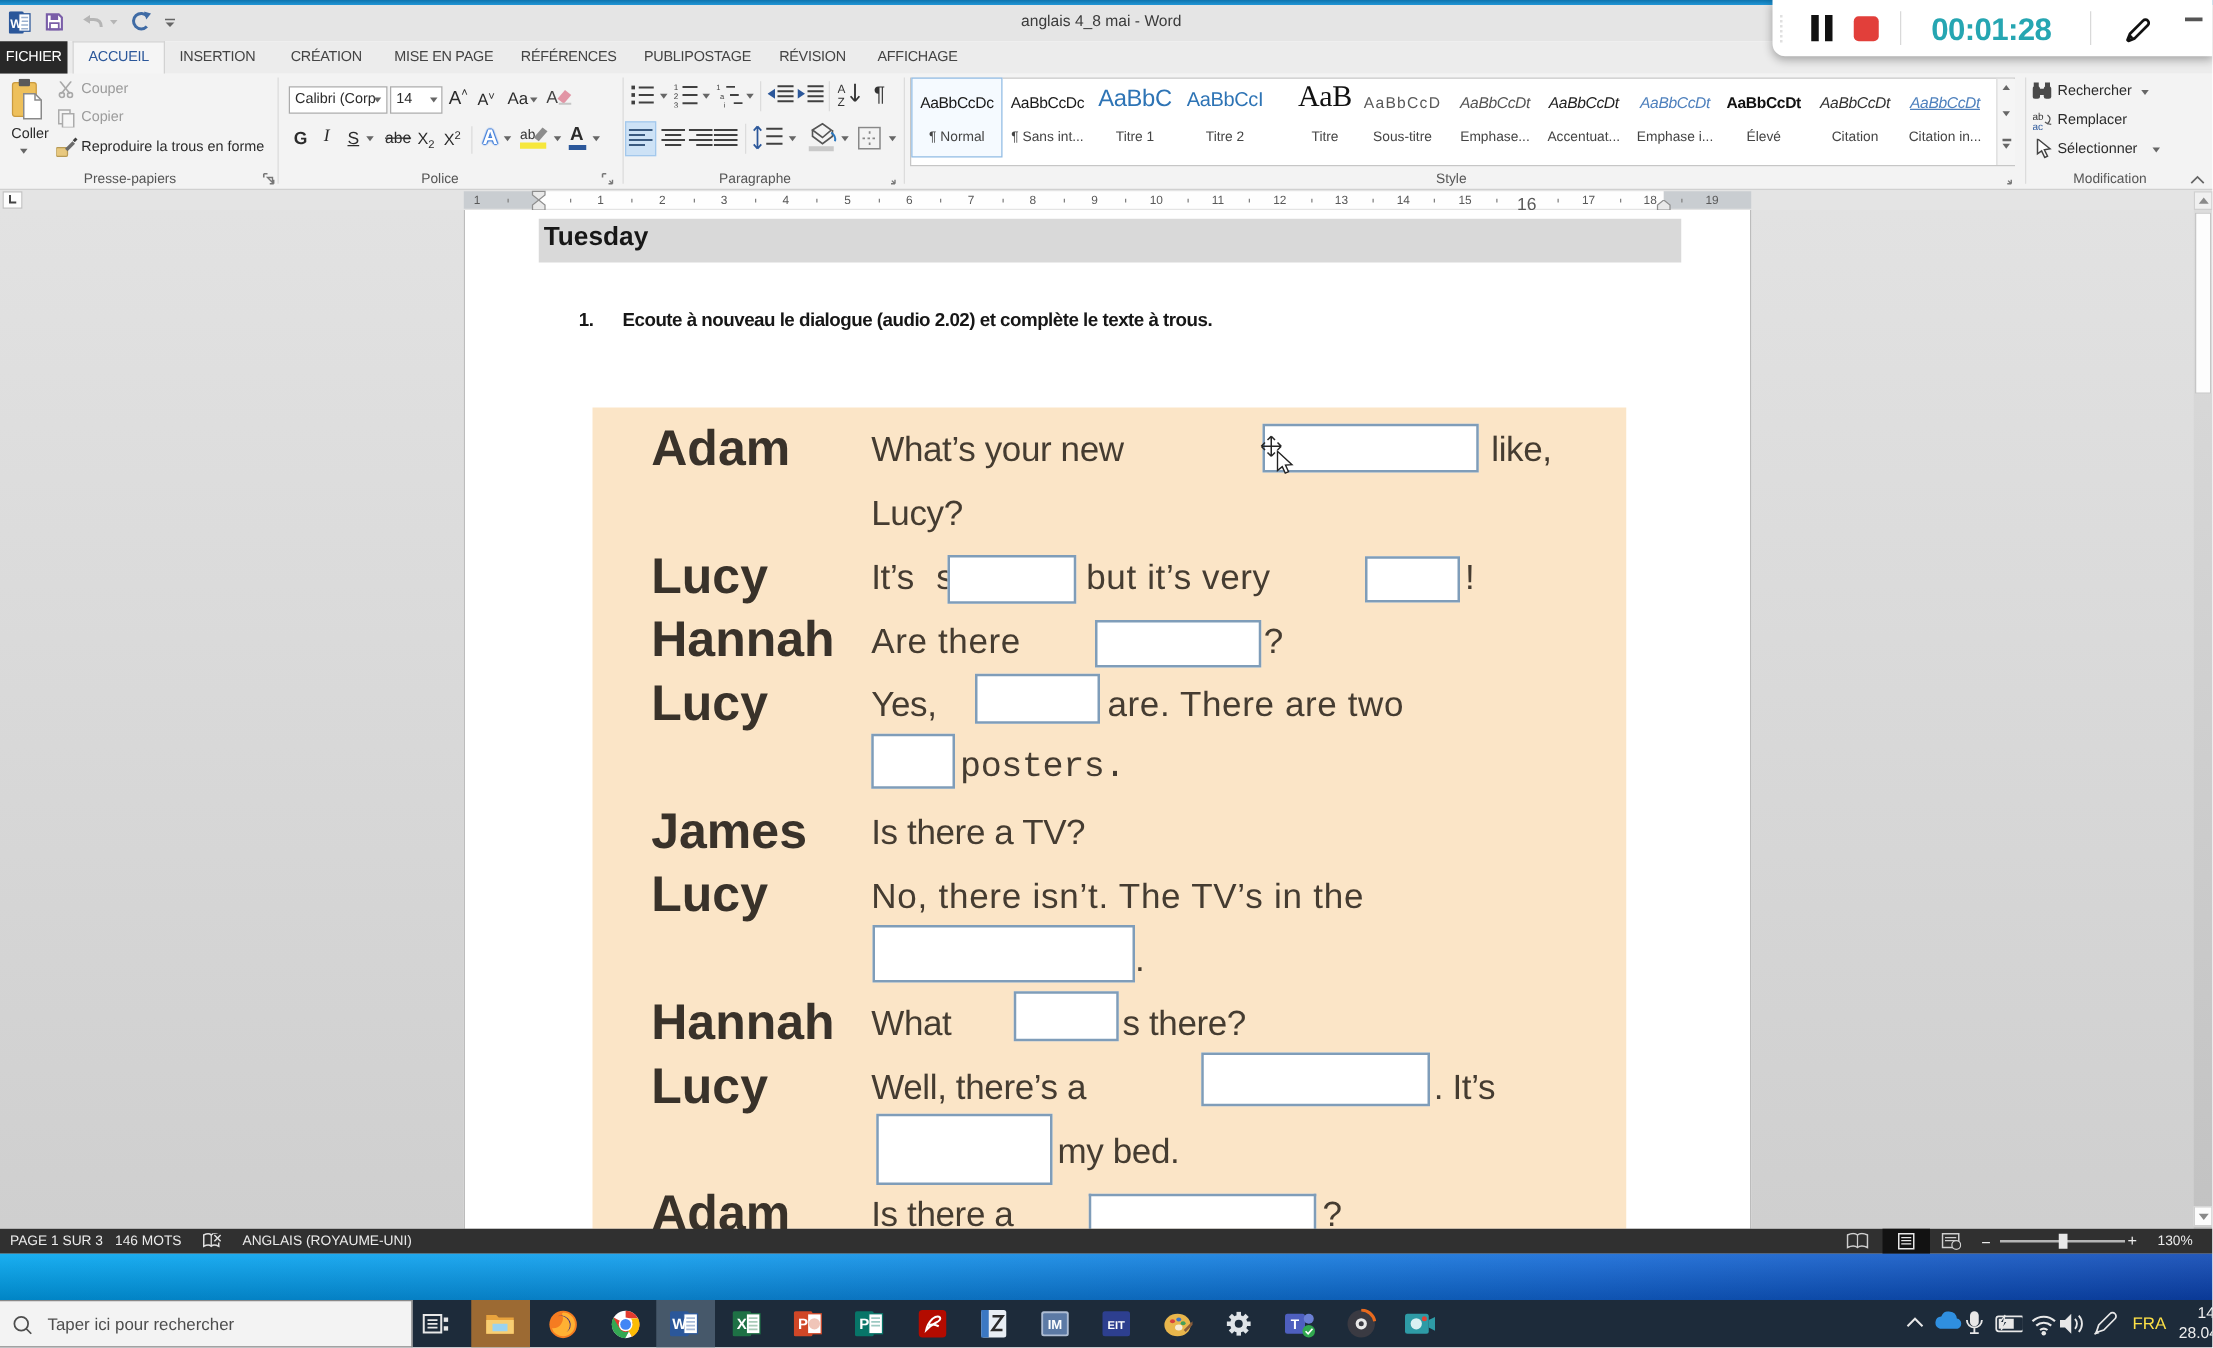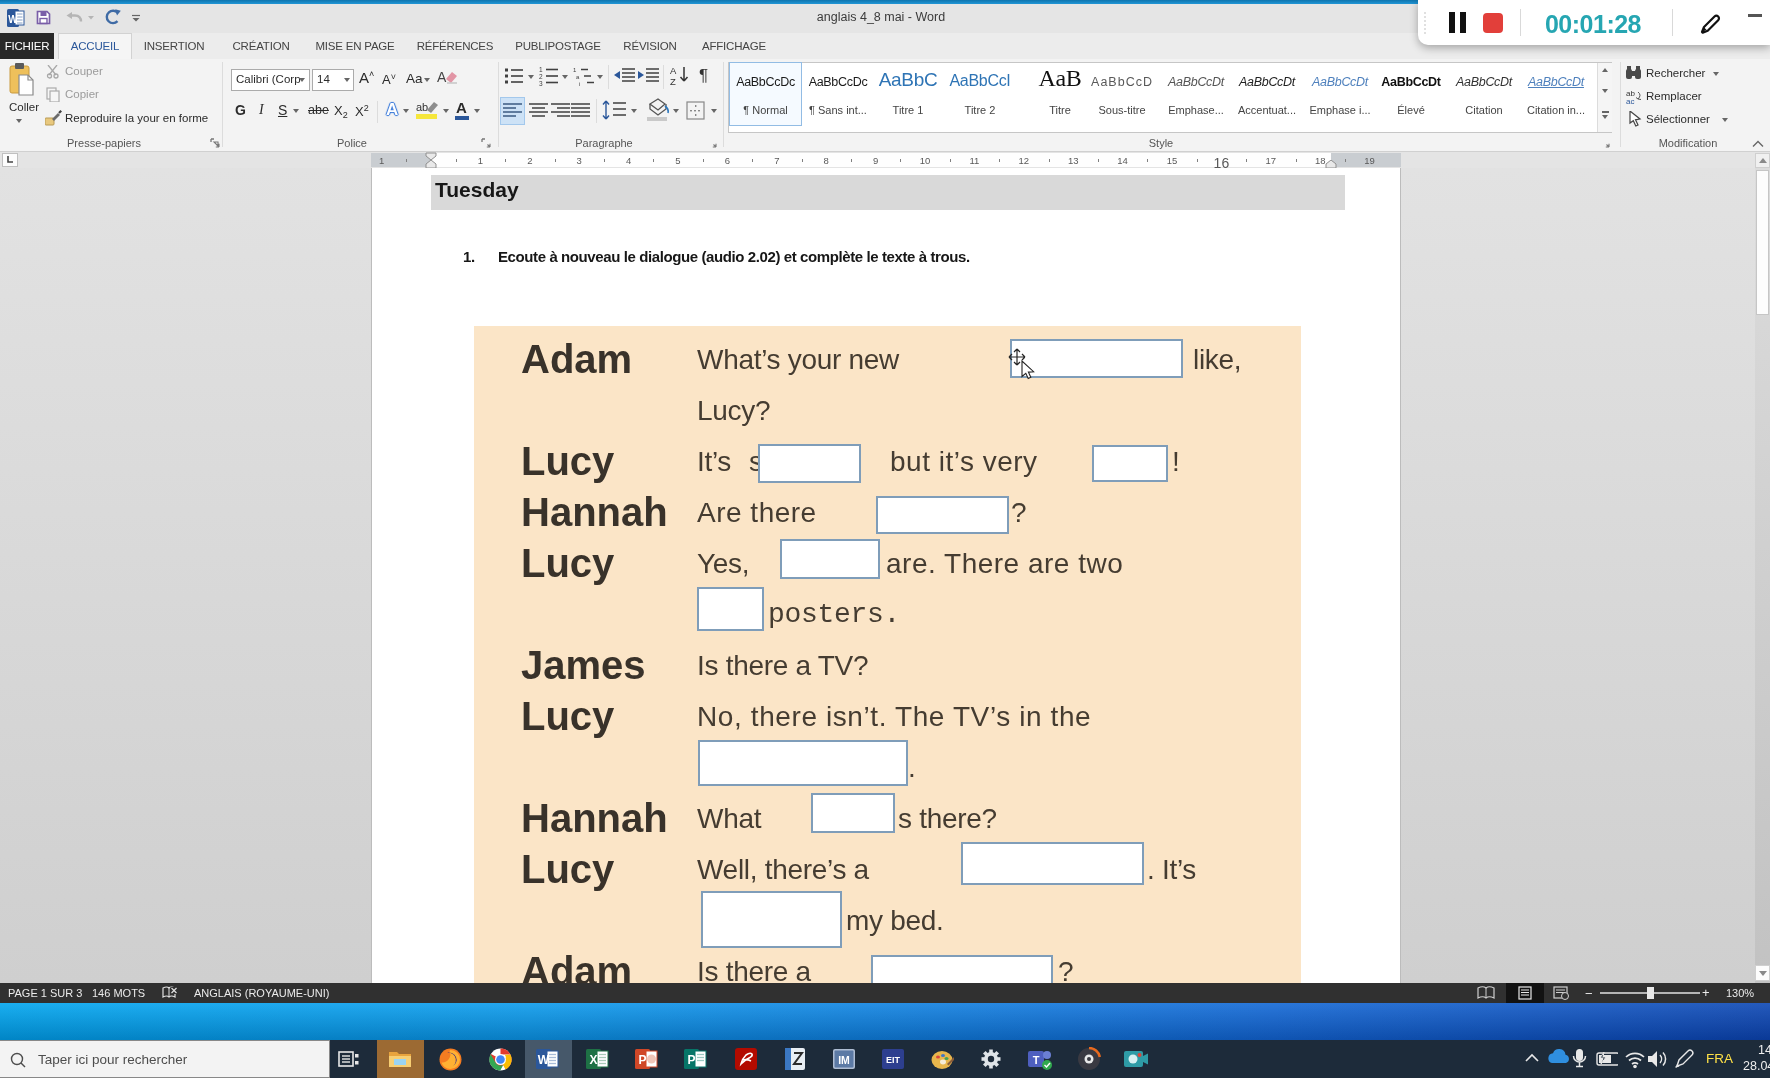--- a/index.html
+++ b/index.html
@@ -116,21 +116,21 @@
   <svg class="abs" style="left:46px;top:28px;" width="15" height="15">
     <rect x="1" y="1" width="9" height="11" fill="#f6f6f6" stroke="#ababab" stroke-width="1.2"></rect>
     <rect x="4" y="4" width="9" height="11" fill="#f6f6f6" stroke="#ababab" stroke-width="1.2"></rect>
   </svg>
   <div class="rtext rgray" style="left:65px;top:29px;">Copier</div>
   <svg class="abs" style="left:45px;top:50px;" width="18" height="18">
     <rect x="0" y="9" width="9" height="7" rx="1" fill="#e8c87e" stroke="#b89a55" stroke-width="1"></rect>
     <path d="M7 10 L13 4 L15 6 L9 12 Z" fill="#6b6b6b"></path>
     <path d="M13.2 3.2 l2.2-2.2 1.6 1.6 -2.2 2.2 z" fill="#3f3f3f"></path>
   </svg>
-  <div class="rtext" style="left:65px;top:53px;">Reproduire la your en forme</div>
+  <div class="rtext" style="left:65px;top:53px;">Reproduire la trous en forme</div>
   <div class="glabel" style="left:104px;">Presse-papiers</div>
   <svg class="launcher" style="left:210px;top:79px;" viewBox="0 0 11 11">
       <path d="M1 1 v3 M1 1 h3" stroke="#777" stroke-width="1.3" fill="none"></path>
       <path d="M4 4 h4 v4 z M9 9 l-3.2 0 M9 9 l0 -3.2 M9 9 l-2.5 -2.5" stroke="#777" stroke-width="1.1" fill="none"></path>
     </svg>
   <div class="gsep" style="left:222px;"></div>
 
   <div class="combo" style="left:231px;top:10px;width:79px;height:22px;"></div>
   <div class="rtext" style="left:236px;top:14px;">Calibri (Corp</div>
   <div class="darr" style="left:299px;top:19px;"></div>
@@ -480,21 +480,21 @@
     <div class="blank" style="left:439px;top:625px;width:84px;height:40px;"></div>
     <div class="blank" style="left:589px;top:674px;width:183px;height:43px;"></div>
     <div class="blank" style="left:329px;top:723px;width:141px;height:57px;"></div>
     <div class="blank" style="left:499px;top:787px;width:182px;height:28px;border-bottom:none;"></div>
     <div class="dname" style="top:165.6px;">Adam</div>
     <div class="dtext" style="top:165.6px;">What’s your new</div>
     <div class="dtext" style="top:165.6px;left:821px;text-align:center;">like,</div>
     <div class="dtext" style="top:216.6px;">Lucy?</div>
     <div class="dname" style="top:267.6px;">Lucy</div>
     <div class="dtext" style="top:267.6px;">It’s</div>
-    <div class="dtext" style="top:267.6px;left:497px;letter-spacing:0.5px;margin-left:21px;">but it’s very</div>
+    <div class="dtext" style="top:267.6px;left:497px;letter-spacing:0.5px;">but it’s very</div>
     <div class="dtext" style="top:267.6px;left:800px;">!</div>
     <div class="dname" style="top:318.6px;">Hannah</div>
     <div class="dtext" style="top:318.6px;letter-spacing:0.5px;">Are there</div>
     <div class="dtext" style="top:318.6px;left:639px;">?</div>
     <div class="dname" style="top:369.6px;">Lucy</div>
     <div class="dtext" style="top:369.6px;">Yes,</div>
     <div class="dtext" style="top:369.6px;left:514px;letter-spacing:0.5px;">are. There are two</div>
     <div class="dtext" style="top:420.6px;left:396px;font-family:Liberation Mono, monospace;">posters.</div>
     <div class="dname" style="top:471.6px;">James</div>
     <div class="dtext" style="top:471.6px;">Is there a TV?</div>

